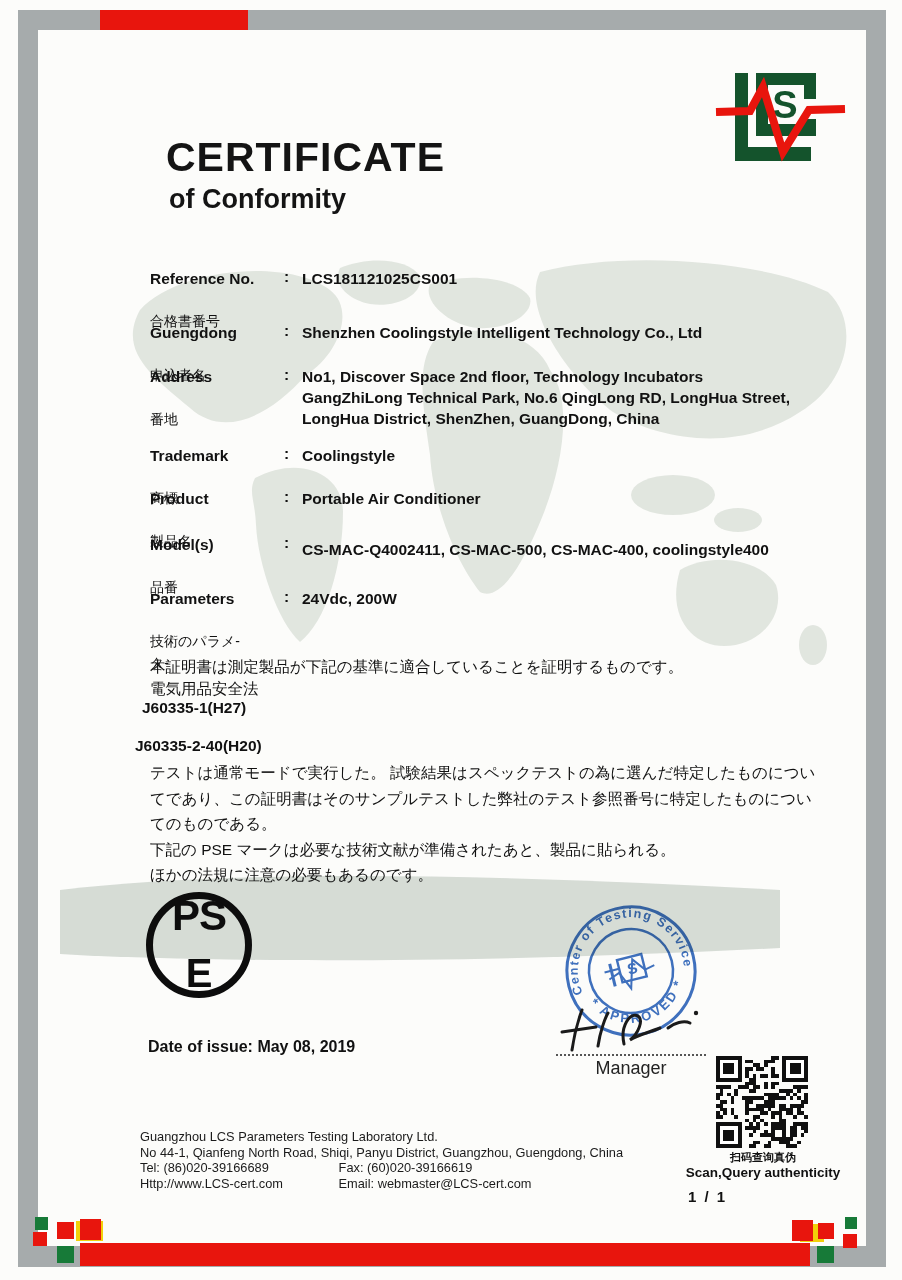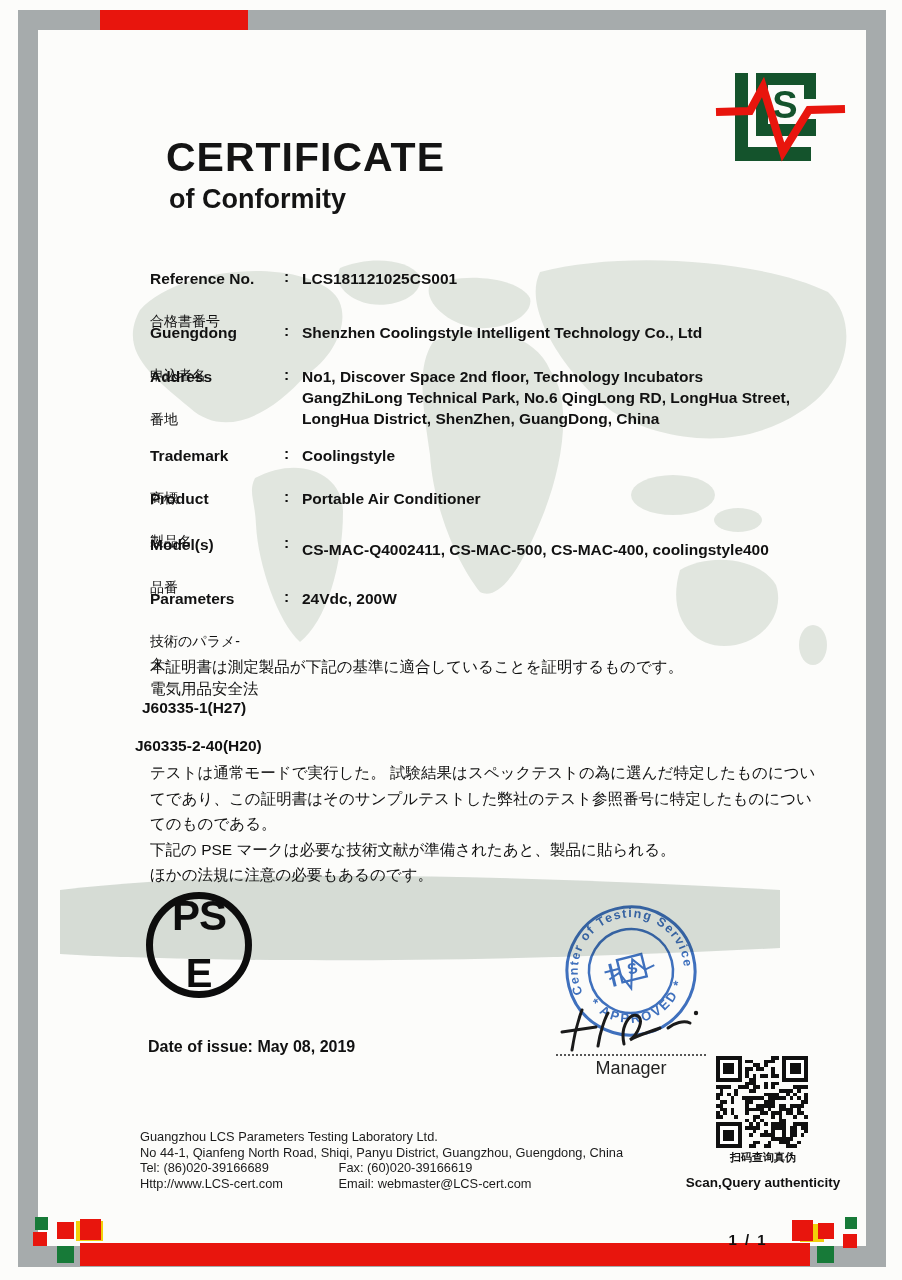--- a/index.html
+++ b/index.html
@@ -38,22 +38,22 @@
 
   
   .stamp{left:556px;top:896px;mix-blend-mode:multiply;opacity:.92;}
   .sigline{left:556px;top:1054px;width:150px;border-top:2.5px dotted #555;}
   .manager{left:556px;top:1058px;width:150px;text-align:center;font-size:18px;color:#222;}
 
   
   .qrbox{left:716px;top:1056px;width:92px;height:92px;}
   .qrcap{left:680px;top:1150px;width:166px;text-align:center;}
   .qrzh{font-size:11px;font-weight:bold;}
-  .qren{font-size:13.5px;font-weight:bold;margin-top:10px;}
-  .pageno{left:688px;top:1188px;width:120px;text-align:center;font-size:15px;font-weight:bold;letter-spacing:2px;margin-top:43px;}
+  .qren{font-size:13.5px;font-weight:bold;margin-top:0;}
+  .pageno{left:688px;top:1188px;width:120px;font-size:15px;font-weight:bold;letter-spacing:2px;}
 
   
   .footer{left:140px;top:1129px;font-size:12.8px;line-height:15.6px;color:#1b1b1b;}
   .fcol1{display:inline-block;width:195px;}
 </style>
 </head>
 <body>
 
 <div id="page">
 

